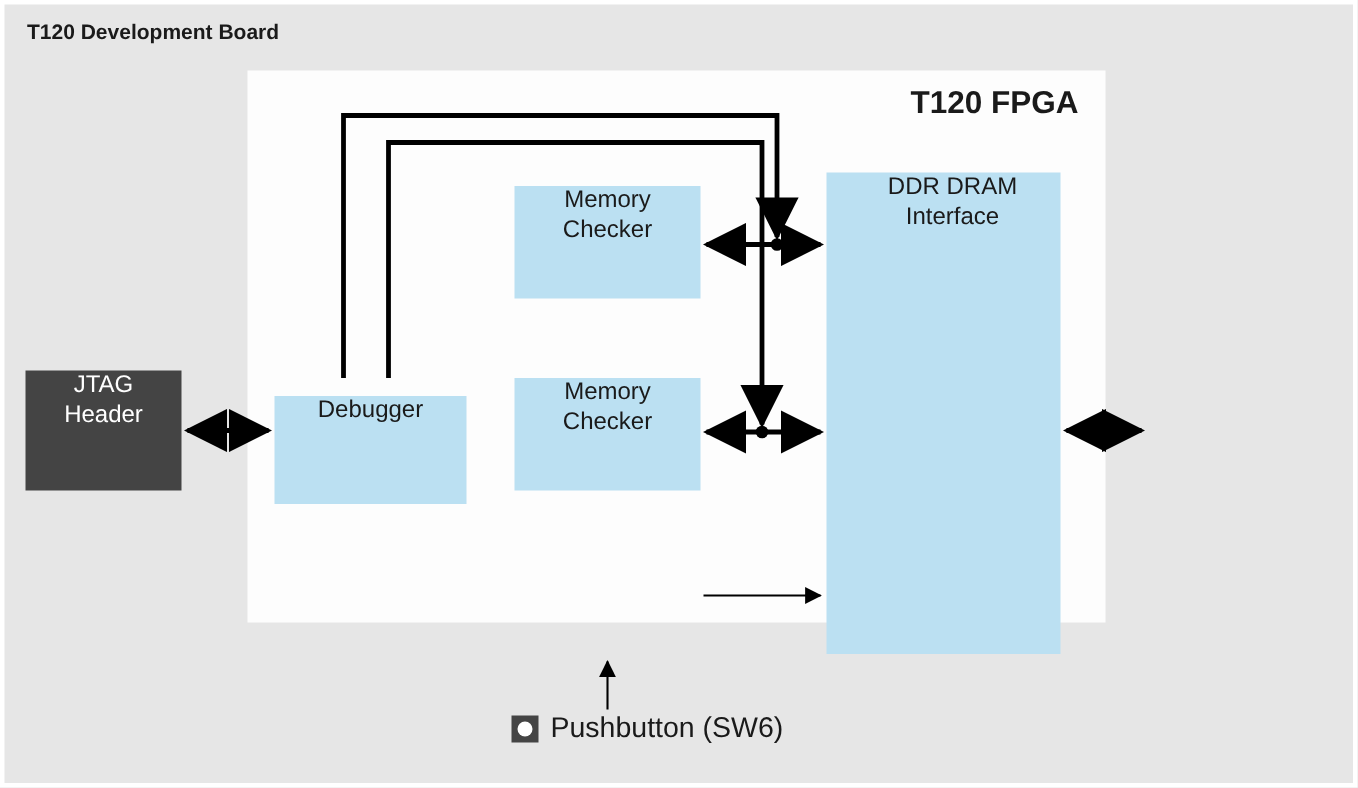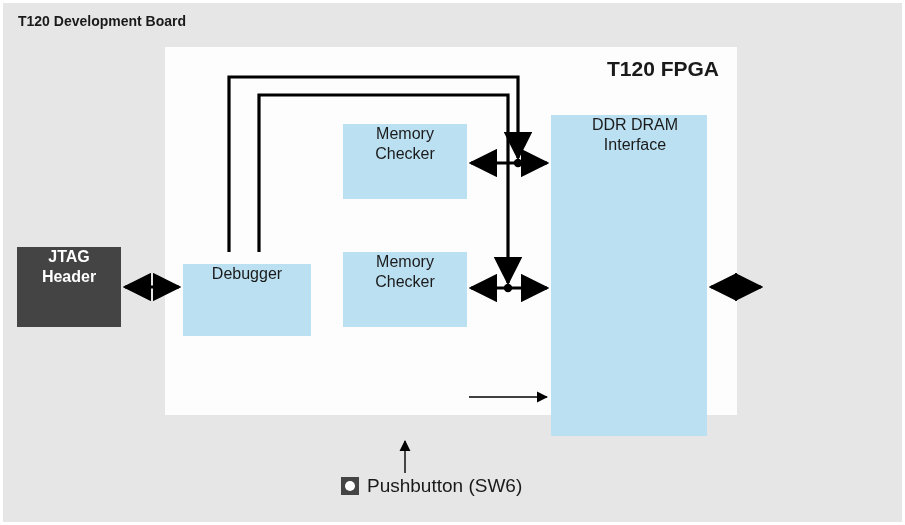--- a/index.html
+++ b/index.html
@@ -43,21 +43,21 @@
     align-items: flex-start;
     justify-content: center;
     text-align: center;
     font-size: 16px;
     line-height: 1.25;
     color: #1a1a1a;
   }
   .blue { background: #bbe0f2; }
   .dark { background: #444; color: #fff; }
   
-  .jtag   { left: 14px;  top: 244px; width: 104px; height: 80px; font-weight: bold; }
+  .jtag   { left: 14px;  top: 244px; width: 104px; height: 80px; }
   .lpddr3 { left: 762px; top: 108px; width: 124px; height: 348px; }
   
   .debugger { left: 18px;  top: 217px; width: 128px; height: 72px; }
   .mc1      { left: 178px; top: 77px;  width: 124px; height: 75px; }
   .mc2      { left: 178px; top: 205px; width: 124px; height: 75px; }
   .core     { left: 178px; top: 315px; width: 124px; height: 75px; }
   .ddr      { left: 386px; top: 68px;  width: 156px; height: 321px; padding-left: 12px; }
   
   .pb-wrap {
     position: absolute;

